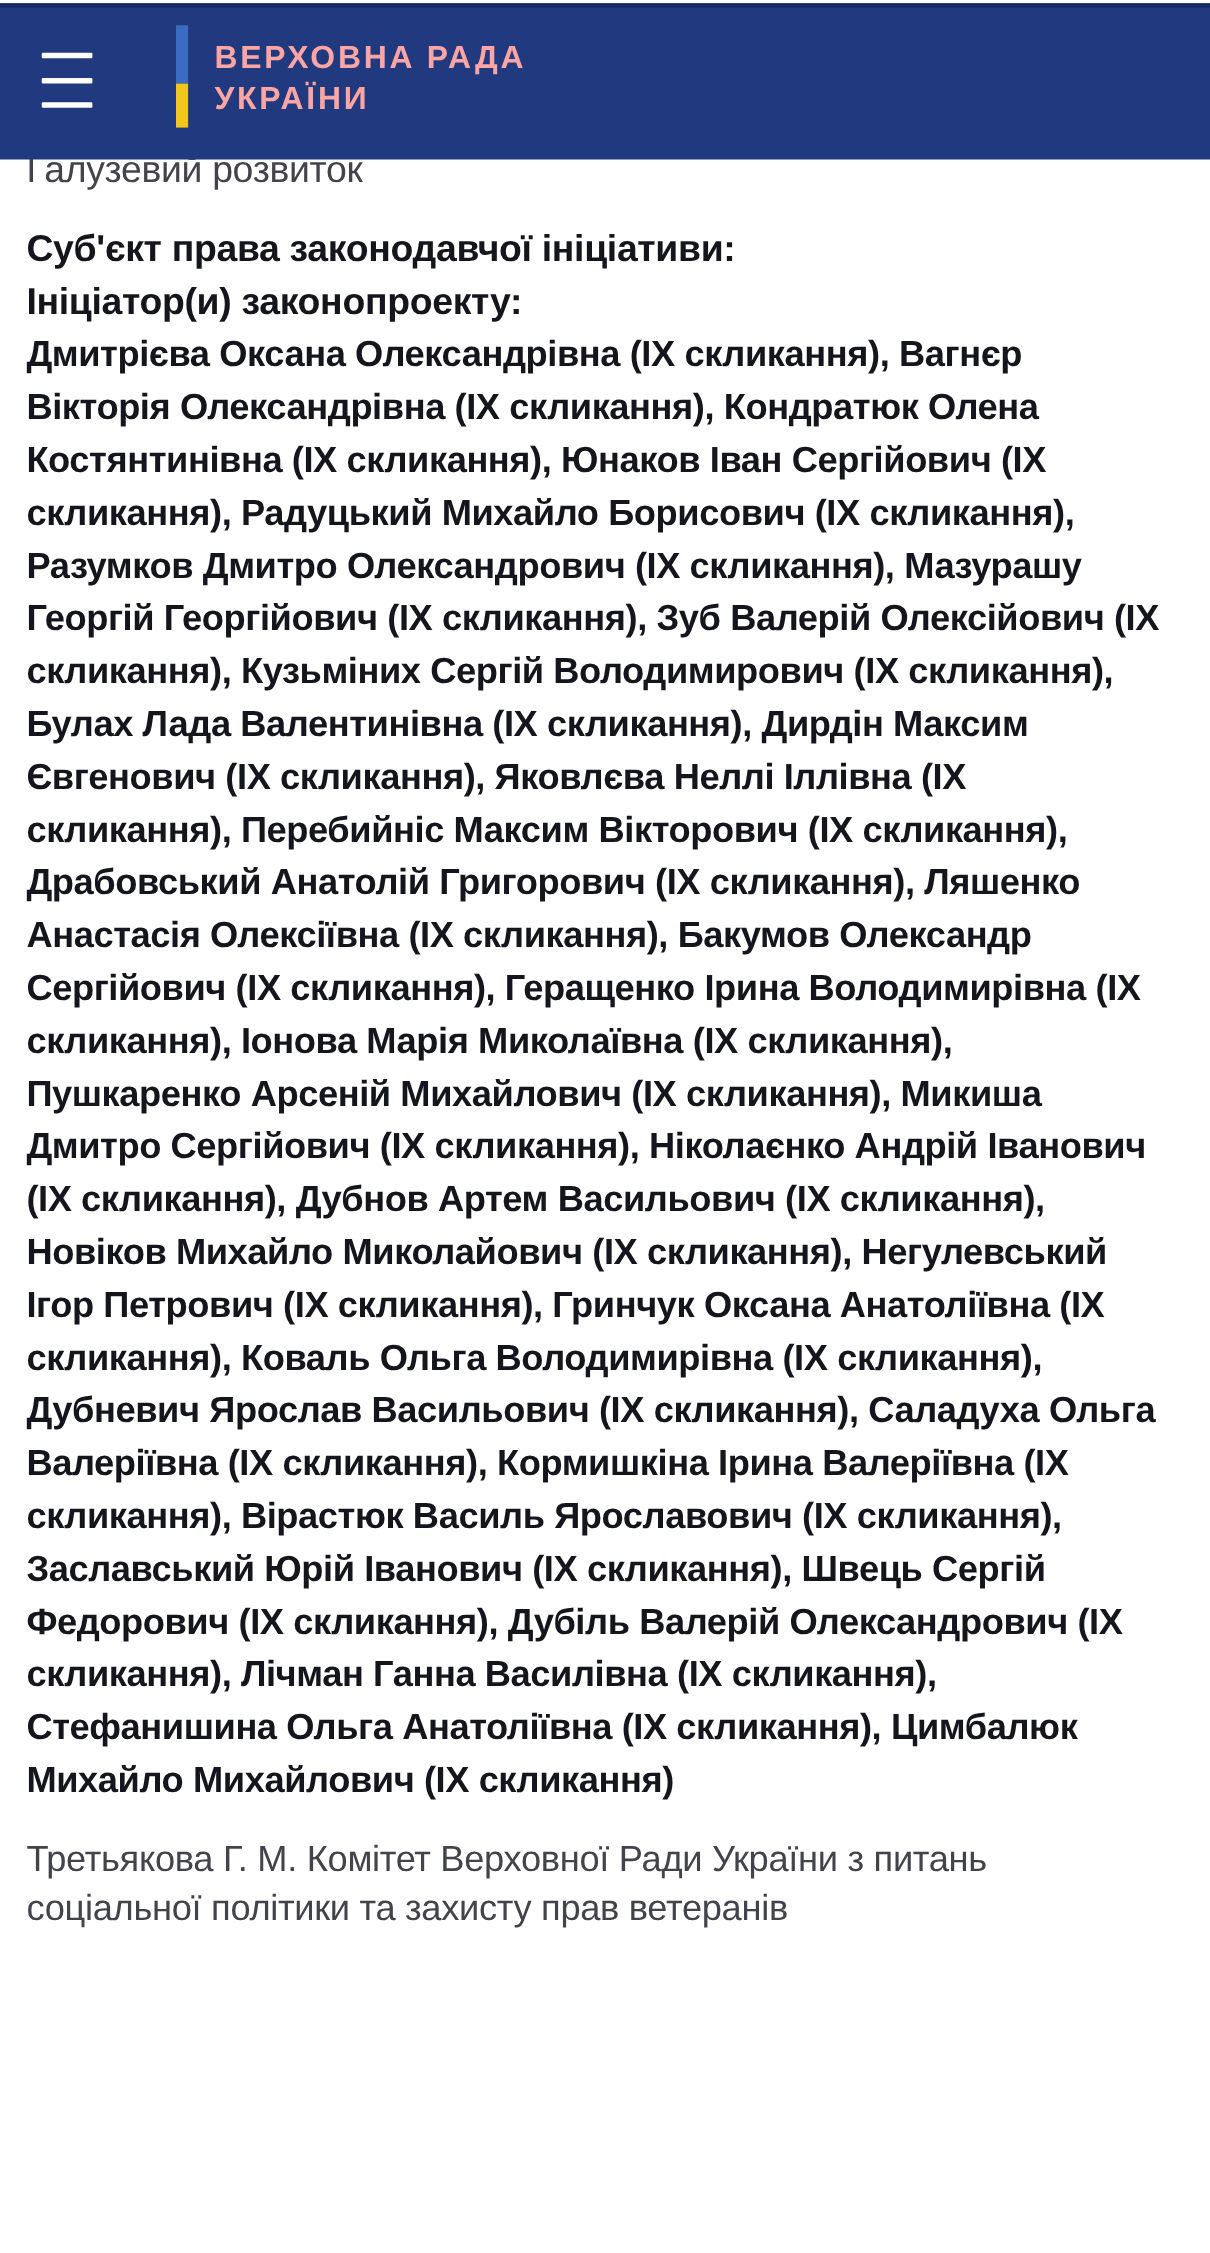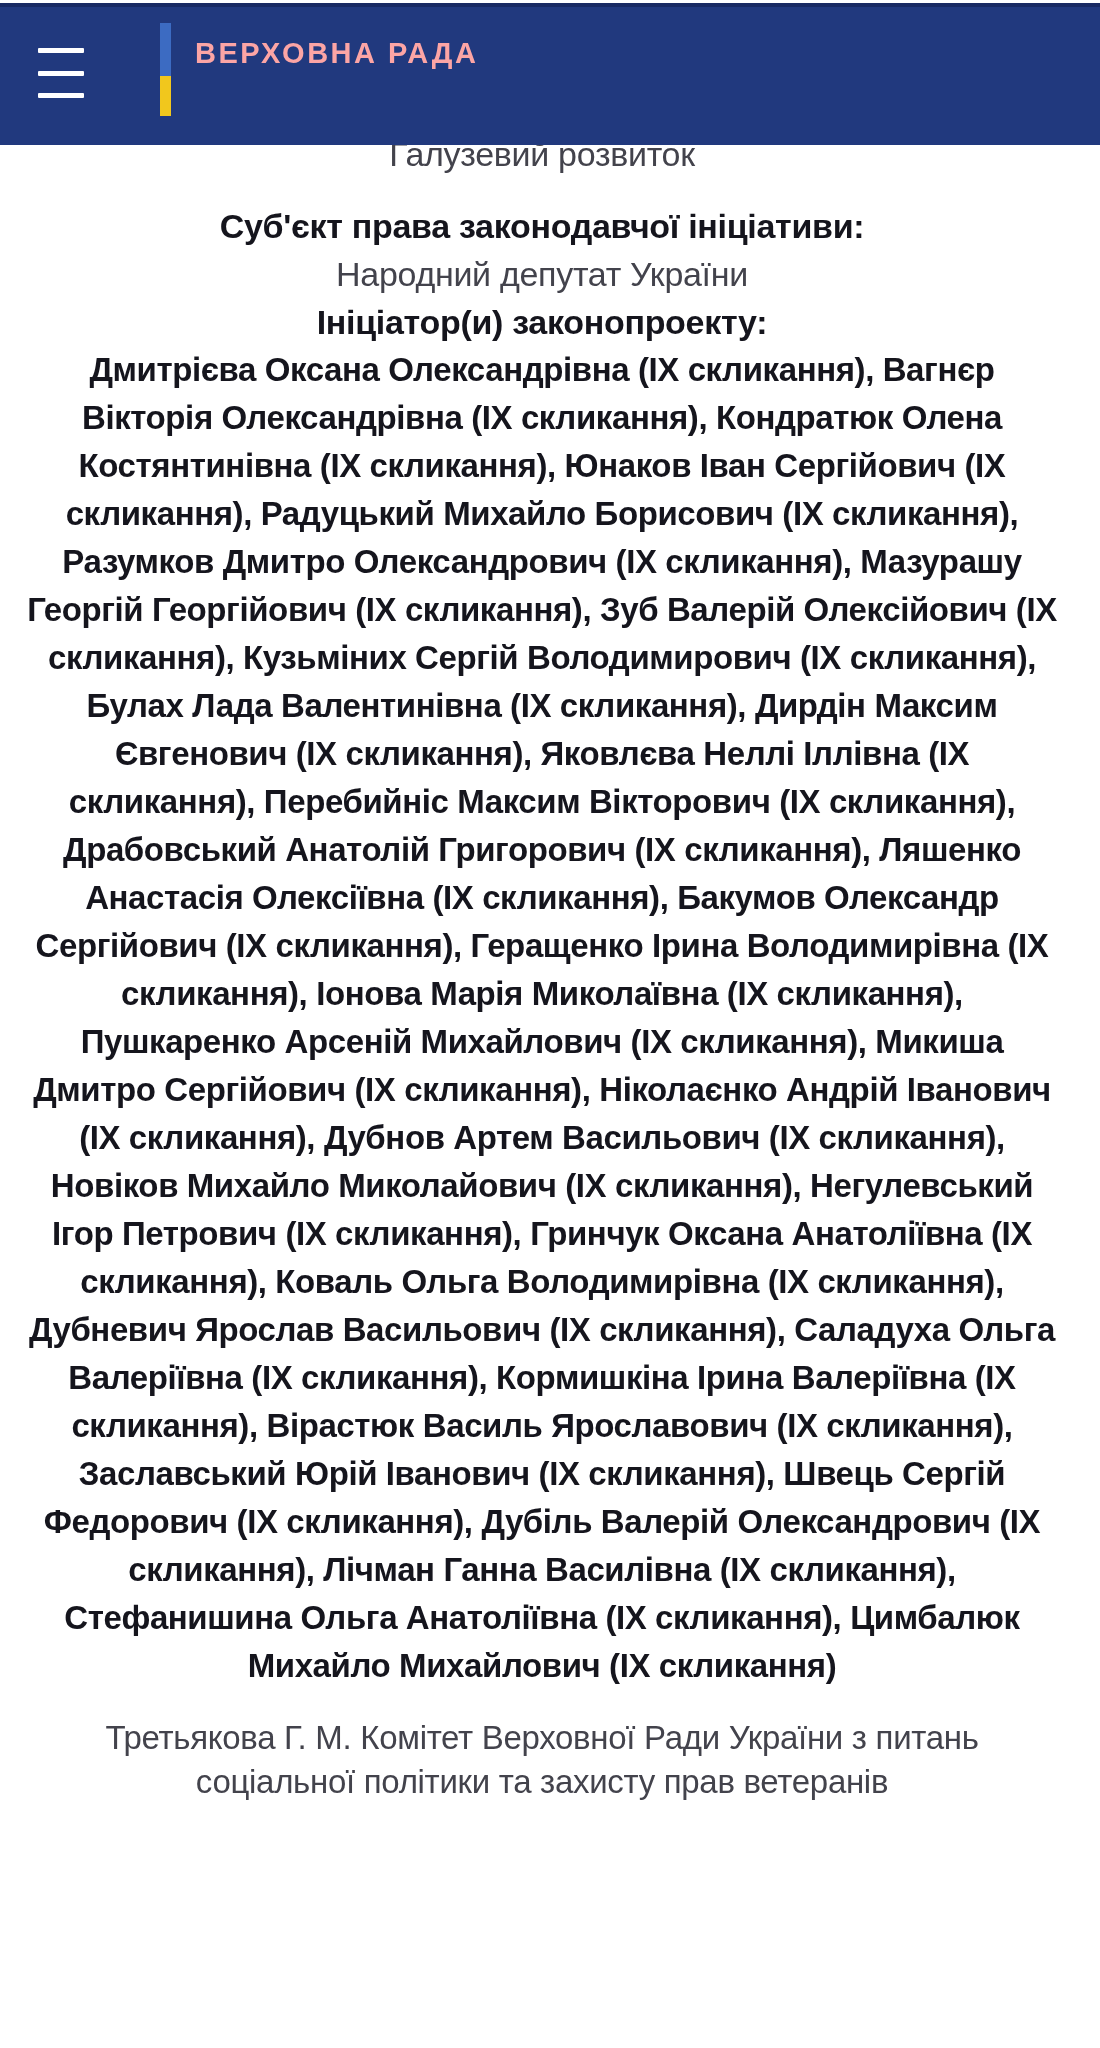--- a/index.html
+++ b/index.html
@@ -38,21 +38,21 @@
   .logo-title{
     margin-left:24px;margin-top:12px;
     color:#fca5a5;font-weight:700;font-size:29px;line-height:37px;
     letter-spacing:2.5px;white-space:nowrap;
   }
   
   .content{
     position:relative;z-index:1;
     padding:127px 40px 0 24px;
     color:var(--text-regular);
-    font-size:34px;line-height:48px;letter-spacing:-0.3px;text-align:center;
+    font-size:34px;line-height:48px;letter-spacing:-0.3px;
   }
   .bold{font-weight:700;color:var(--text-bold);}
   .category-line{margin-bottom:24px;}
   .subject-block{}
   .initiators-block{margin-bottom:26px;}
   .initiators-names{
     font-weight:700;color:var(--text-bold);
     font-size:33px;line-height:48px;letter-spacing:-0.4px;
   }
   .committee-value{
@@ -70,30 +70,30 @@
     <span class="menu-bar"></span>
     <span class="menu-bar"></span>
   </button>
   <div class="logo">
     <div class="flag-bar">
       <div class="flag-blue"></div>
       <div class="flag-yellow"></div>
     </div>
     <div class="logo-title">
       <div>ВЕРХОВНА РАДА</div>
+      <div>УКРАЇНИ</div>
     </div>
   </div>
 </header>
 
 <main class="content">
   <div class="category-line">Галузевий розвиток</div>
 
   <div class="subject-block">
     <div class="bold">Суб'єкт права законодавчої ініціативи:</div>
-    <div>Народний депутат України</div>
   </div>
 
   <div class="initiators-block">
     <div class="bold">Ініціатор(и) законопроекту:</div>
     <div class="initiators-names" id="initiators-names">Дмитрієва Оксана Олександрівна (ІХ скликання), Вагнєр Вікторія Олександрівна (ІХ скликання), Кондратюк Олена Костянтинівна (ІХ скликання), Юнаков Іван Сергійович (ІХ скликання), Радуцький Михайло Борисович (ІХ скликання), Разумков Дмитро Олександрович (ІХ скликання), Мазурашу Георгій Георгійович (ІХ скликання), Зуб Валерій Олексійович (ІХ скликання), Кузьміних Сергій Володимирович (ІХ скликання), Булах Лада Валентинівна (ІХ скликання), Дирдін Максим Євгенович (ІХ скликання), Яковлєва Неллі Іллівна (ІХ скликання), Перебийніс Максим Вікторович (ІХ скликання), Драбовський Анатолій Григорович (ІХ скликання), Ляшенко Анастасія Олексіївна (ІХ скликання), Бакумов Олександр Сергійович (ІХ скликання), Геращенко Ірина Володимирівна (ІХ скликання), Іонова Марія Миколаївна (ІХ скликання), Пушкаренко Арсеній Михайлович (ІХ скликання), Микиша Дмитро Сергійович (ІХ скликання), Ніколаєнко Андрій Іванович (ІХ скликання), Дубнов Артем Васильович (ІХ скликання), Новіков Михайло Миколайович (ІХ скликання), Негулевський Ігор Петрович (ІХ скликання), Гринчук Оксана Анатоліївна (ІХ скликання), Коваль Ольга Володимирівна (ІХ скликання), Дубневич Ярослав Васильович (ІХ скликання), Саладуха Ольга Валеріївна (ІХ скликання), Кормишкіна Ірина Валеріївна (ІХ скликання), Вірастюк Василь Ярославович (ІХ скликання), Заславський Юрій Іванович (ІХ скликання), Швець Сергій Федорович (ІХ скликання), Дубіль Валерій Олександрович (ІХ скликання), Лічман Ганна Василівна (ІХ скликання), Стефанишина Ольга Анатоліївна (ІХ скликання), Цимбалюк Михайло Михайлович (ІХ скликання)</div>
   </div>
 
   <div class="committee-block">
     <div class="committee-value">Третьякова Г. М. Комітет Верховної Ради України з питань соціальної політики та захисту прав ветеранів</div>
   </div>

